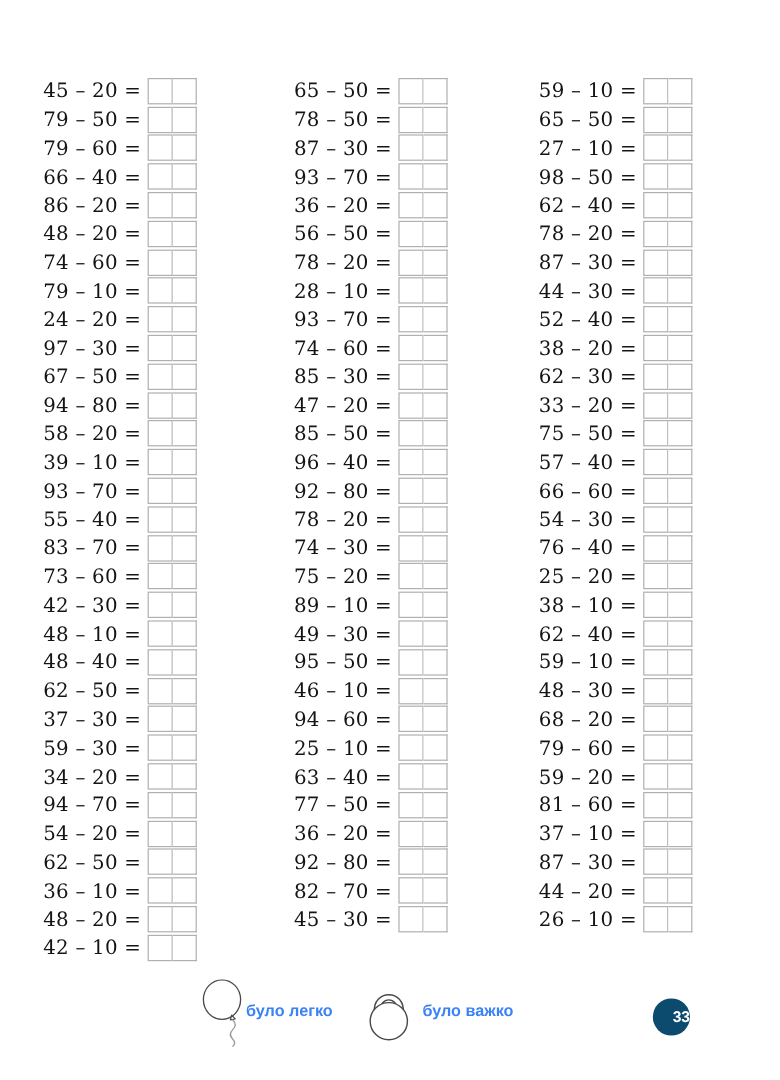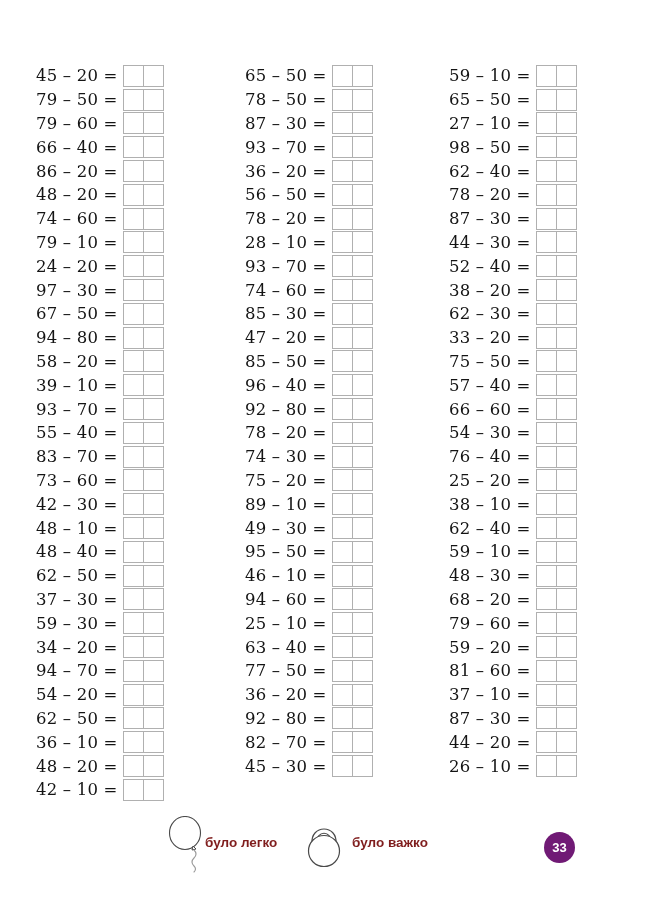--- a/index.html
+++ b/index.html
@@ -33,39 +33,39 @@
     background: #ffffff;
     border: 1.5px solid #b0b0b0;
     box-sizing: content-box;
   }
   .cell + .cell { border-left: none; }
   .legend-label {
     position: absolute;
     font-family: "Liberation Sans", sans-serif;
     font-size: 13.5px;
     font-weight: 600;
-    color: #7f1d1d;
+    color: #3b82f6;
   }
   #easy-label { left: 205px; top: 835px; }
   #hard-label { left: 352px; top: 835px; }
   .icon { position: absolute; }
   #balloon-icon { left: 166px; top: 816px; }
   #kettlebell-icon { left: 303px; top: 818px; }
   .page-badge {
     position: absolute;
     left: 544px;
     top: 832px;
     width: 31px;
     height: 31px;
     border-radius: 50%;
-    background: #701a75;
+    background: #0c4a6e;
     color: #ffffff;
     display: flex;
     align-items: center;
-    justify-content: center;
+    justify-content: flex-end;
     font-family: "Liberation Sans", sans-serif;
     font-size: 13px;
     font-weight: 700;
   }
 </style>
 </head>
 <body>
 
 <div class="sheet">
 

